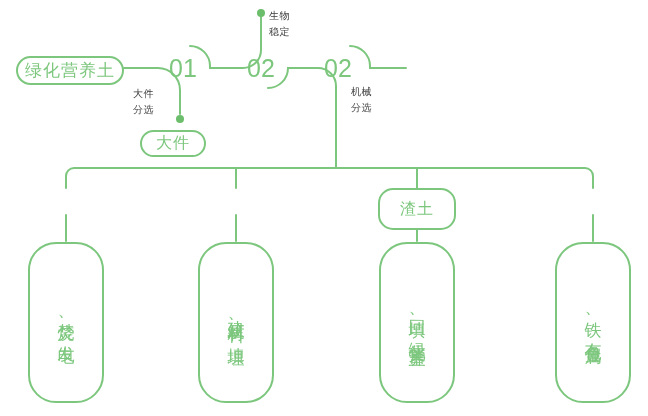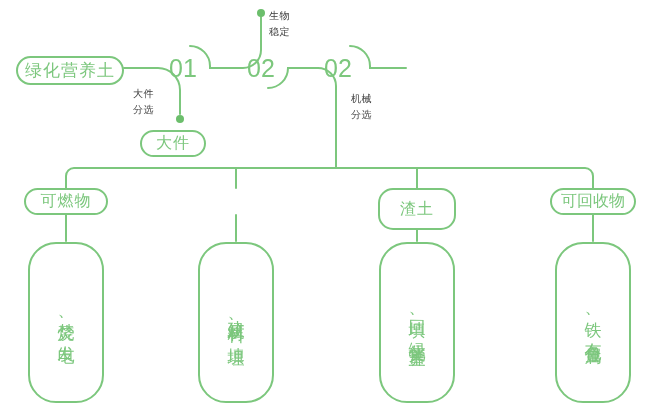--- a/index.html
+++ b/index.html
@@ -83,37 +83,31 @@
   <div class="num abs" style="left:319px;top:55px;width:38px;">02</div>
 
   <div class="steplabel abs" style="left:133px;top:86px;">
     <div>大件</div>
     <div>分选</div>
   </div>
   <div class="steplabel abs" style="left:269px;top:8px;">
     <div>生物</div>
     <div>稳定</div>
   </div>
-  <div class="steplabel abs" style="left:351px;top:92px;font-family:Liberation Mono, monospace;">
+  <div class="steplabel abs" style="left:351px;top:84px;">
     <div>机械</div>
     <div>分选</div>
   </div>
 
   <div class="pill abs" style="left:140px;top:130px;width:66px;height:27px;">
     <span>大件</span>
   </div>
 
-  <div class="pill abs" style="left:24px;top:188px;width:84px;height:27px;">
-    <span>可燃物</span>
-  </div>
   <div class="pill abs" style="left:378px;top:188px;width:78px;height:42px;">
     <span>渣土</span>
-  </div>
-  <div class="pill abs" style="left:550px;top:188px;width:86px;height:27px;letter-spacing:0;">
-    <span>可回收物</span>
   </div>
 
   <div class="outbox abs" style="left:28px;top:242px;width:76px;height:161px;">
     <span class="vtext">焚烧、发电</span>
   </div>
   <div class="outbox abs" style="left:198px;top:242px;width:76px;height:161px;">
     <span class="vtext">建筑材料、填埋</span>
   </div>
   <div class="outbox abs" style="left:379px;top:242px;width:76px;height:161px;">
     <span class="vtext">回填、绿化营养土</span>

